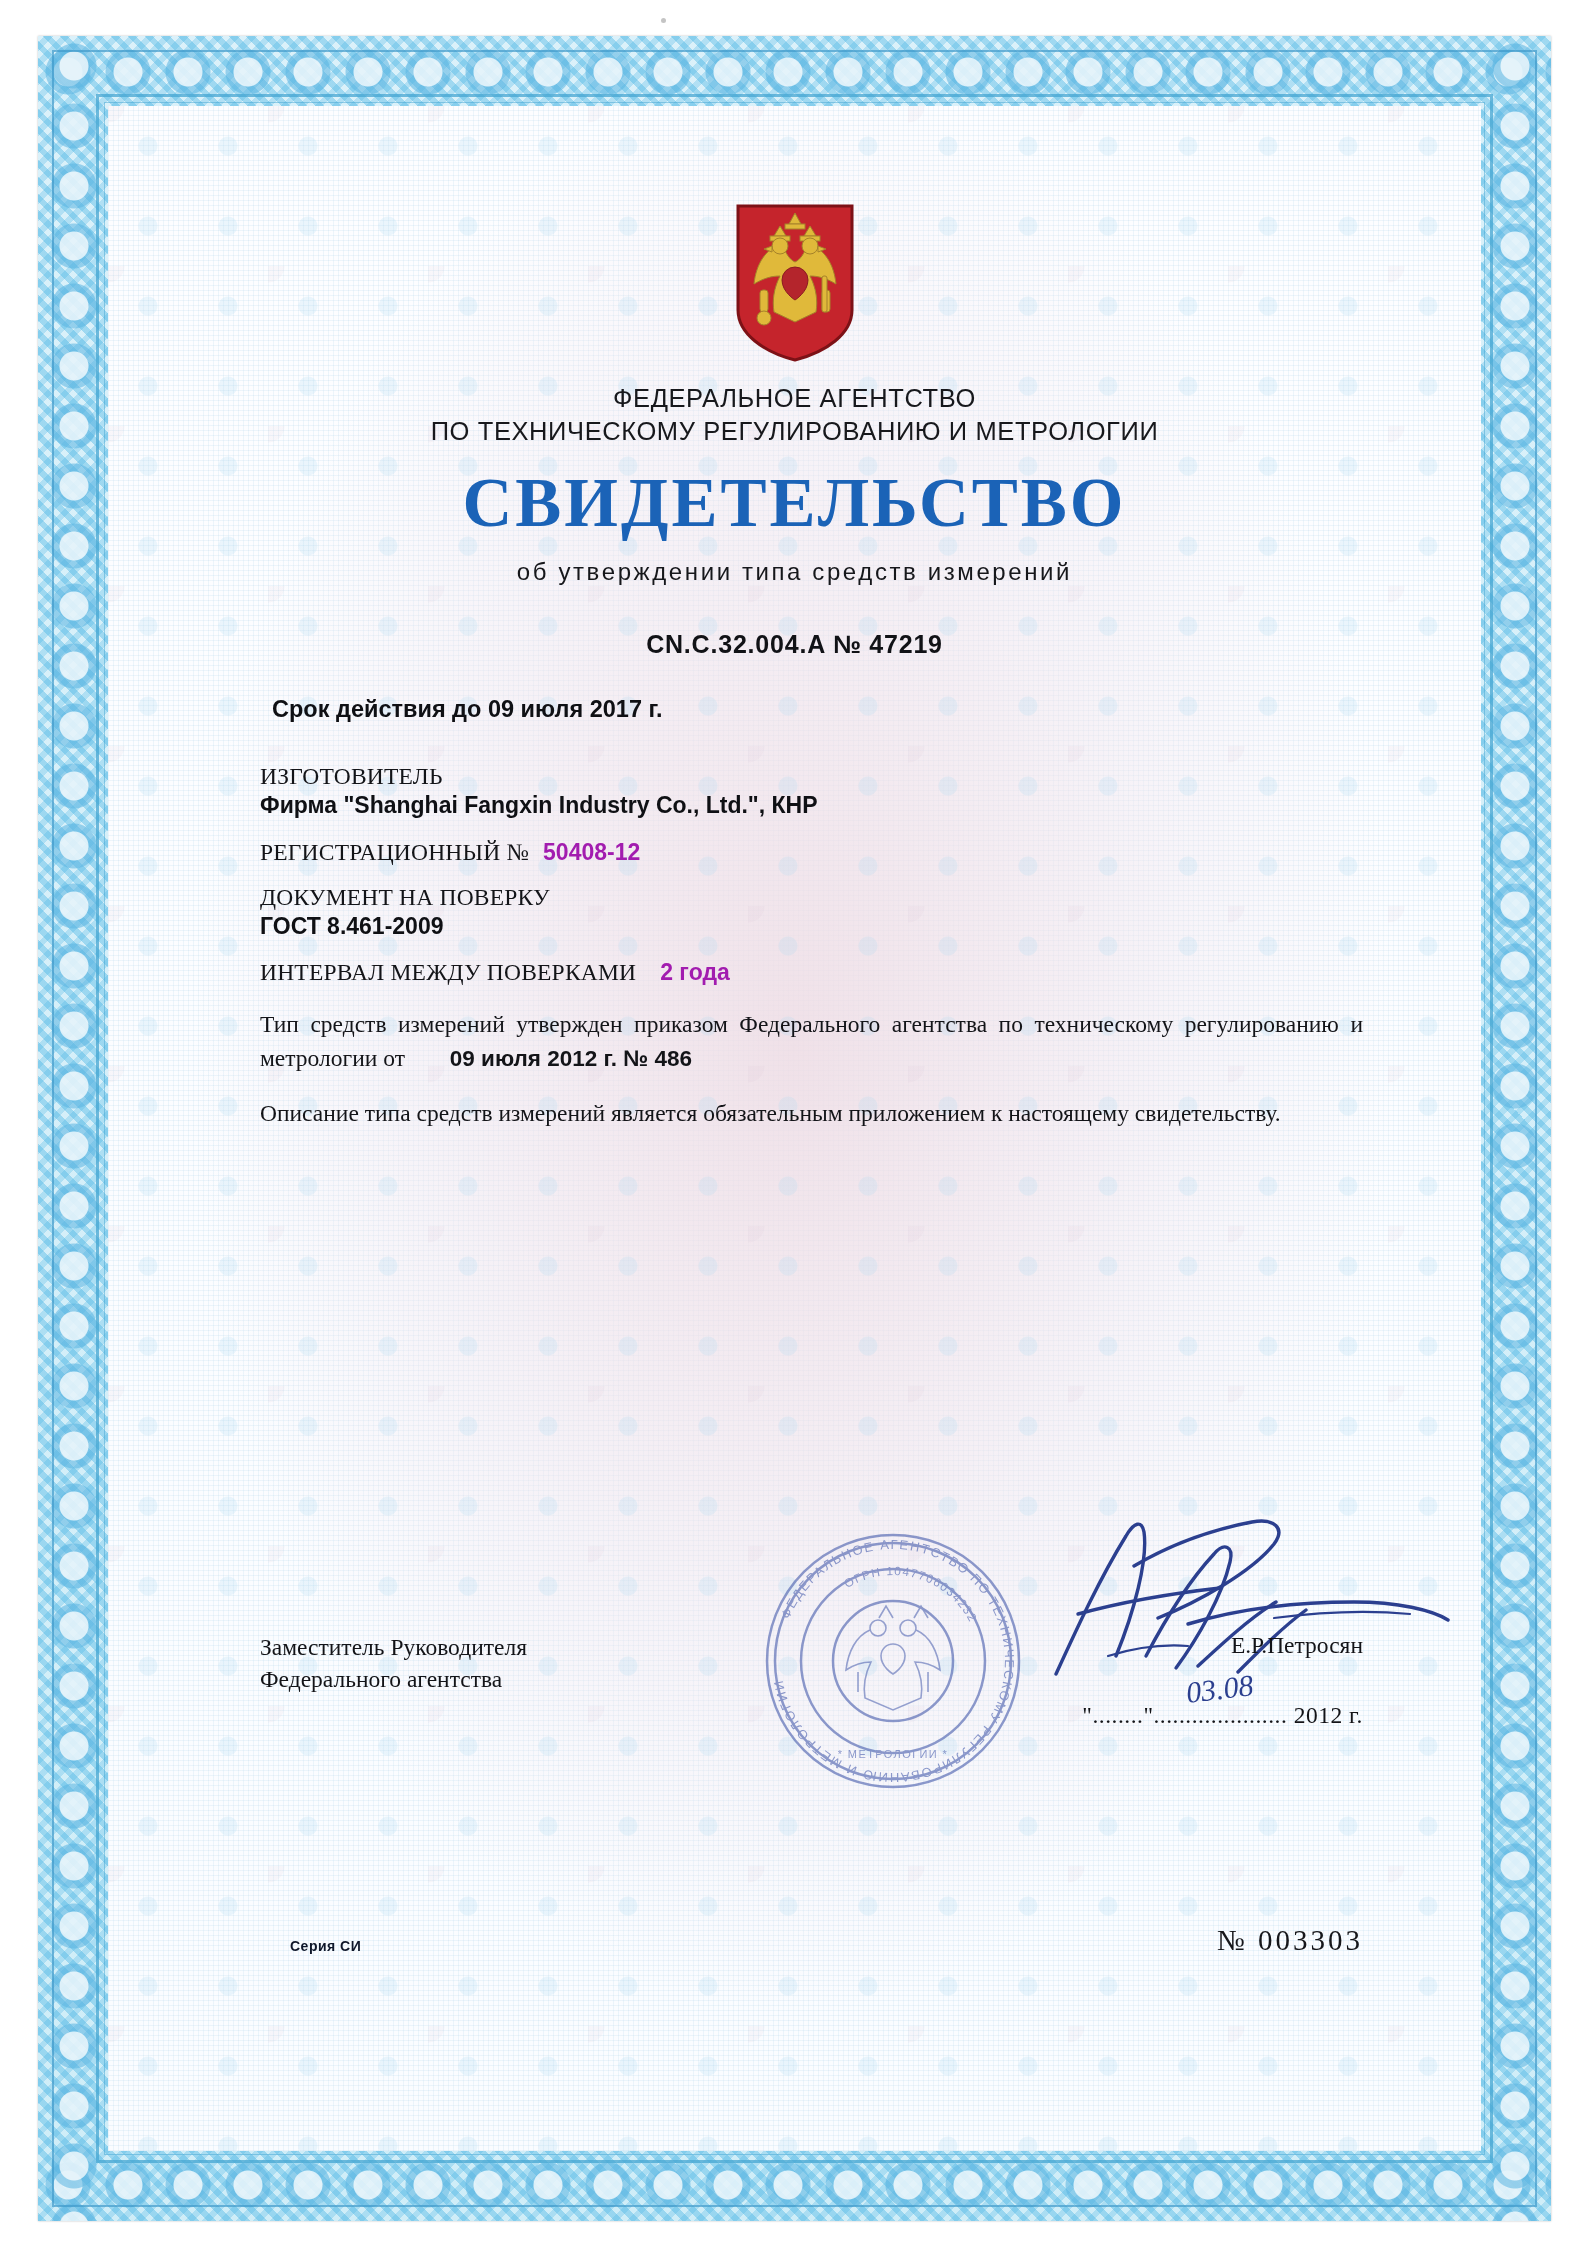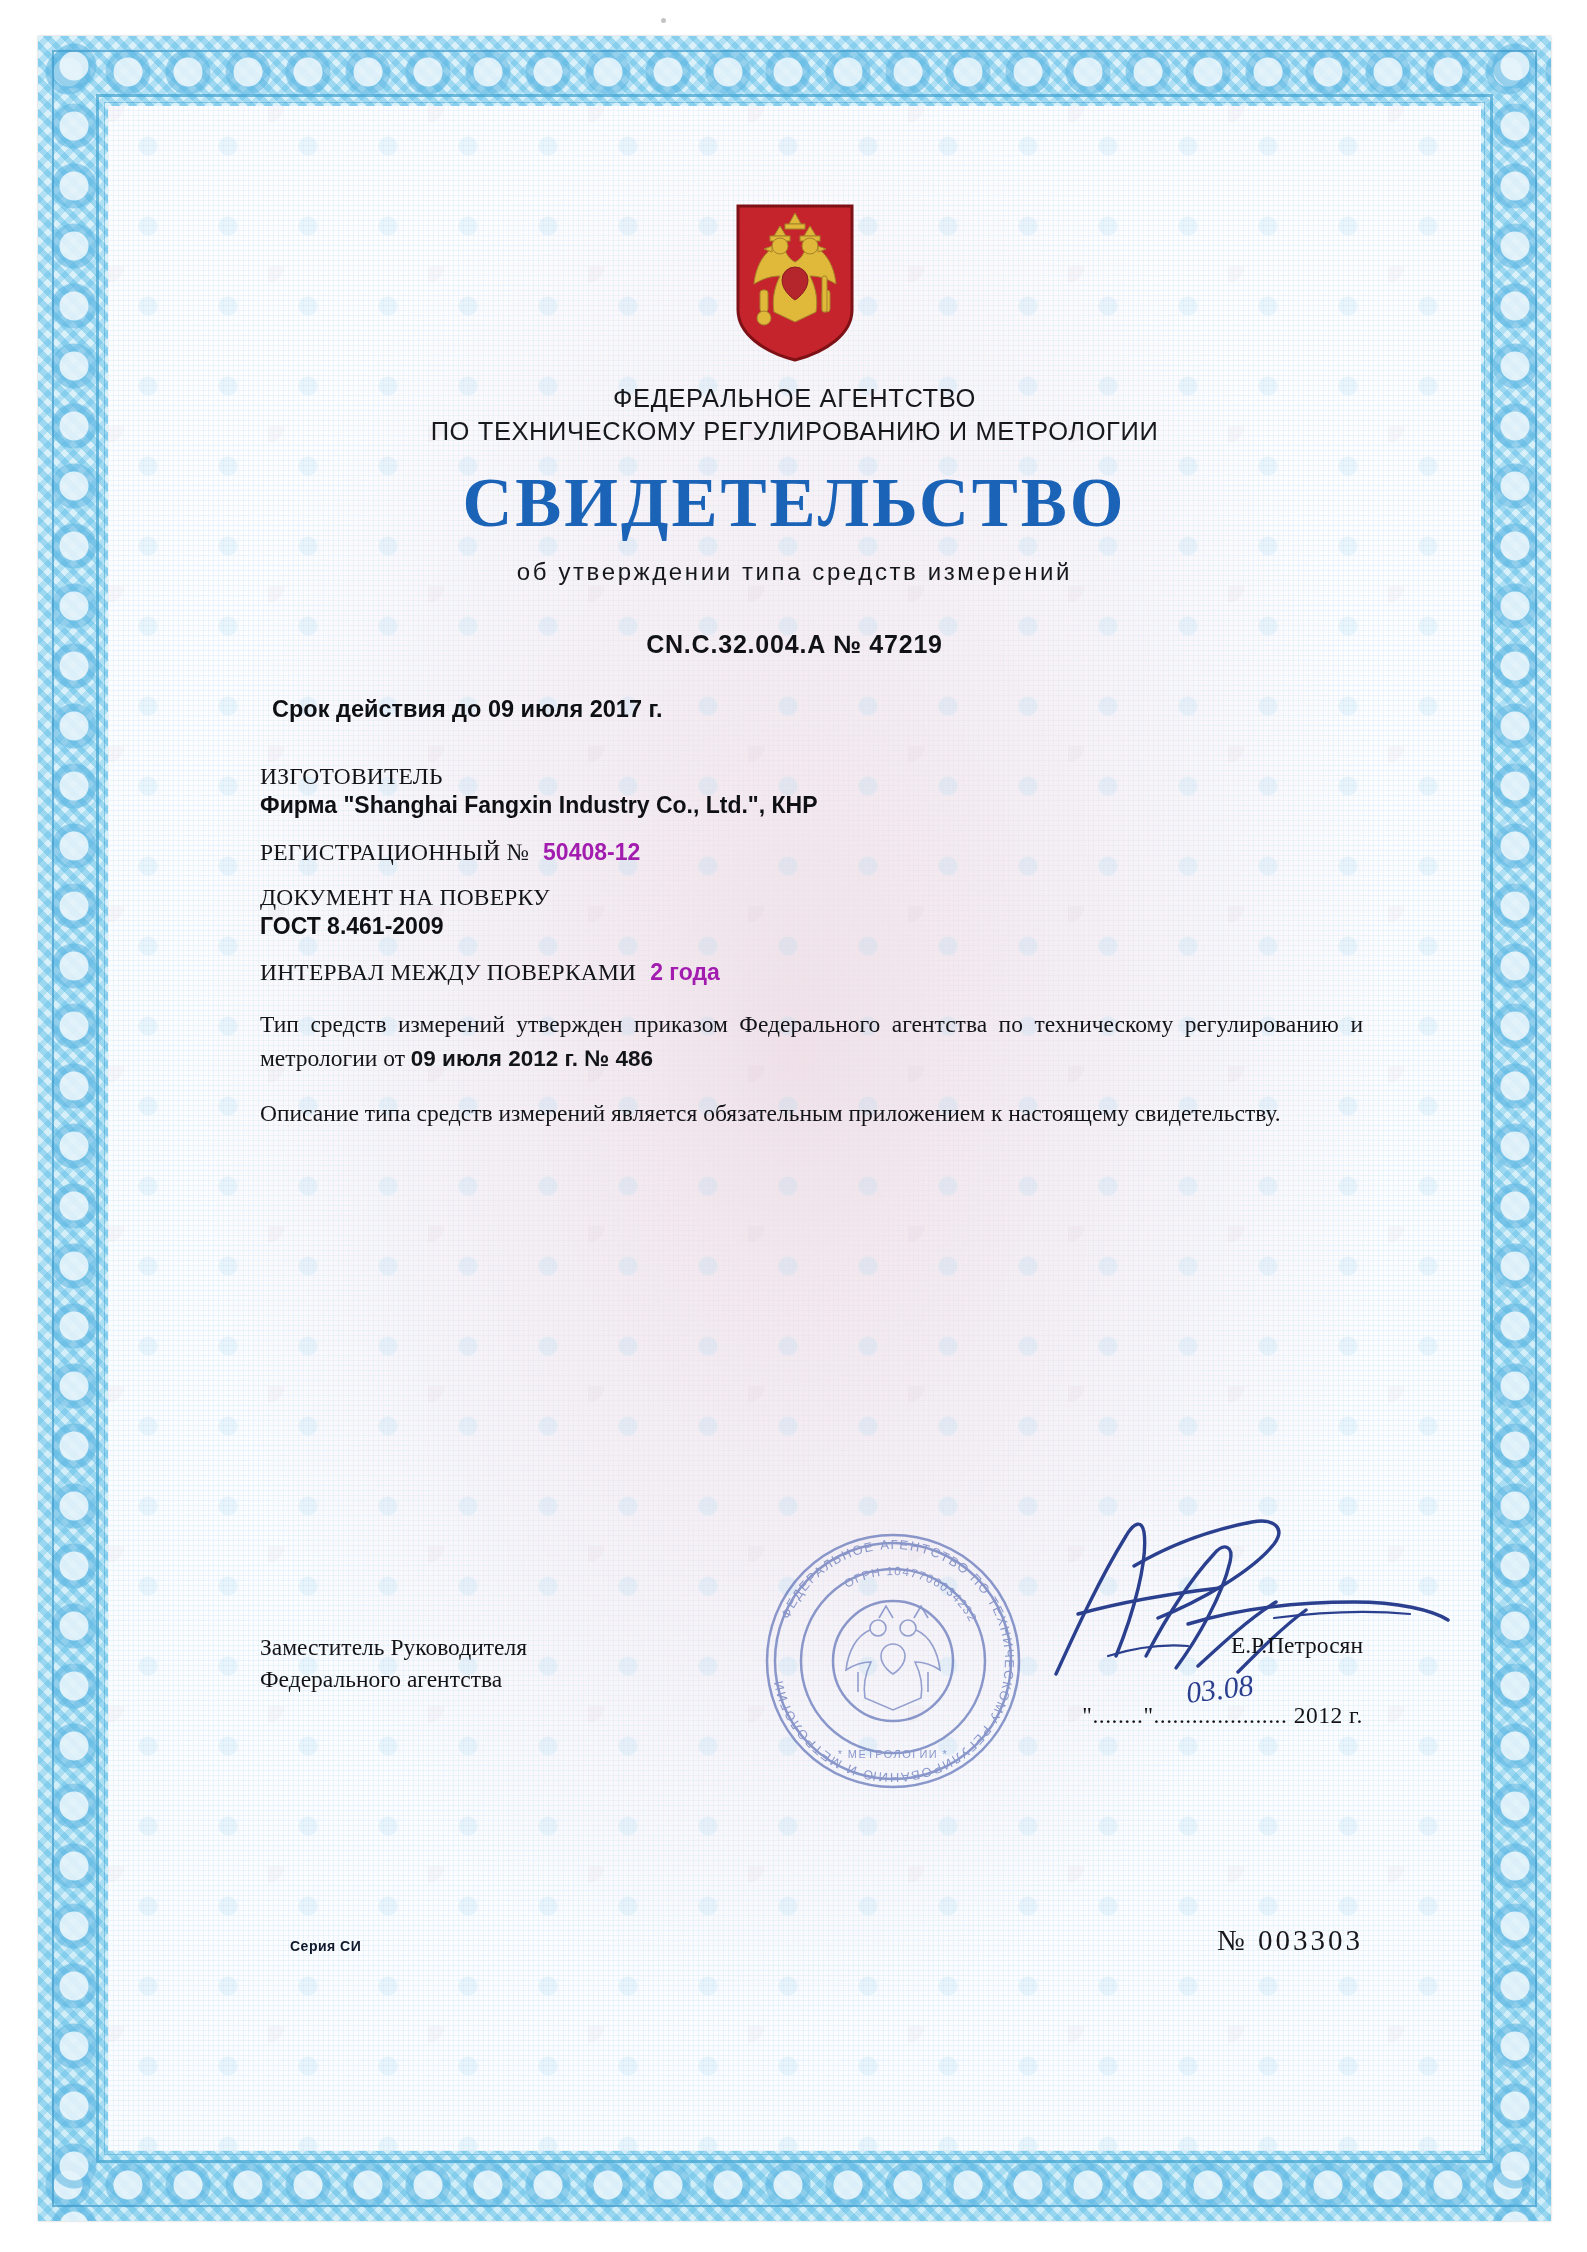--- a/index.html
+++ b/index.html
@@ -210,20 +210,21 @@
     font-family: "Liberation Serif", serif;
     font-size: 23.5px;
     color: #131418;
     text-align: justify;
     line-height: 1.42;
     margin-top: 22px;
   }
   .para b {
     font-family: "Liberation Sans", sans-serif;
     font-size: 22.5px;
+    margin-left: 39px;
   }
 
   
   .sign-left {
     position: absolute;
     left: 152px;
     top: 1526px;
     font-family: "Liberation Serif", serif;
     font-size: 23.5px;
     color: #131418;
@@ -385,21 +386,21 @@
         <div class="gap-b"></div>
 
         <div class="row">
           <div class="lbl-serif">ДОКУМЕНТ НА ПОВЕРКУ</div>
           <div class="val-sans-bold">ГОСТ 8.461-2009</div>
         </div>
         <div class="gap-b"></div>
 
         <div class="row">
           <span class="lbl-serif">ИНТЕРВАЛ МЕЖДУ ПОВЕРКАМИ</span>
-          <span class="inline-bold" style="margin-left:10px;">2 года</span>
+          <span class="inline-bold" style="margin-left:20px;">2 года</span>
         </div>
 
         <div class="para">
           <span>Тип средств измерений утвержден приказом Федерального агентства по техническому регулированию и метрологии от </span><b>09 июля 2012 г. № 486</b>
         </div>
 
         <div class="para">Описание типа средств измерений является обязательным приложением к настоящему свидетельству.</div>
       </div>
 
       <div class="stamp">

